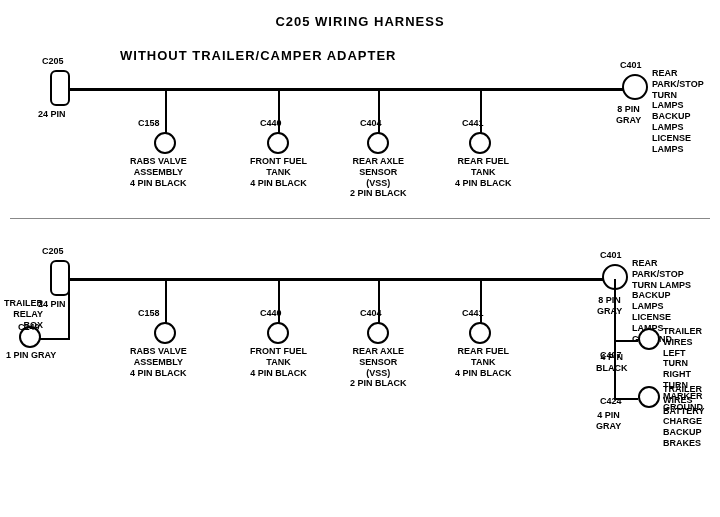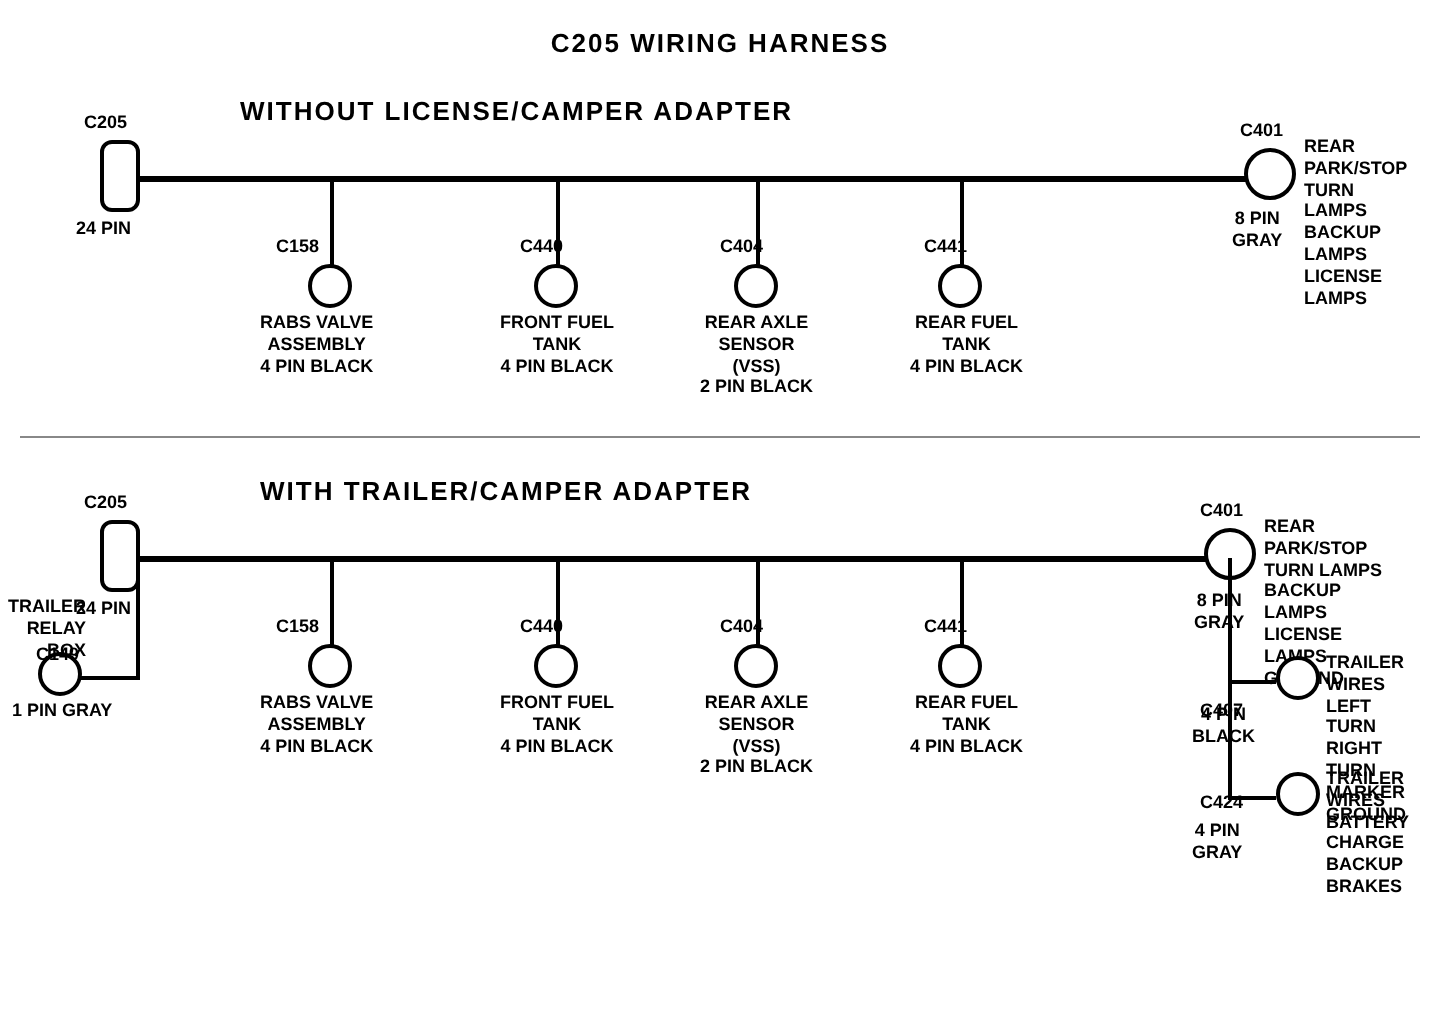--- a/index.html
+++ b/index.html
@@ -76,21 +76,21 @@
       font-weight: bold;
     }
   </style>
 </head>
 <body>
 
 <div class="diagram-container">
 
   <div class="page-title" style="position:absolute;top:6px;left:0;width:720px;">C205 WIRING HARNESS</div>
 
-  <div class="section-label" style="top:48px;left:120px;">WITHOUT  LICENSE/CAMPER  ADAPTER</div>
+  <div class="section-label" style="top:48px;left:120px;">WITHOUT  TRAILER/CAMPER  ADAPTER</div>
 
   <div class="hline" style="top:88px;left:60px;width:580px;"></div>
 
   <div class="connector-rect" style="top:70px;left:50px;width:20px;height:36px;"></div>
 
   <div class="label" style="top:56px;left:42px;">C205</div>
   <div class="label" style="top:109px;left:38px;">24 PIN</div>
 
   <div class="connector" style="top:74px;left:622px;width:26px;height:26px;"></div>
 
@@ -113,21 +113,20 @@
   <div class="label" style="top:118px;left:360px;">C404</div>
   <div class="label" style="top:156px;left:350px;">REAR AXLE<br>SENSOR<br>(VSS)<br>2 PIN BLACK</div>
 
   <div class="thin-vline" style="top:89px;left:480px;height:45px;"></div>
   <div class="connector" style="top:132px;left:469px;width:22px;height:22px;"></div>
   <div class="label" style="top:118px;left:462px;">C441</div>
   <div class="label" style="top:156px;left:455px;">REAR FUEL<br>TANK<br>4 PIN BLACK</div>
 
   <div style="position:absolute;top:218px;left:10px;width:700px;height:1px;background:#888;"></div>
 
-  <div class="section-label" style="top:238px;left:130px;">WITH  TRAILER/CAMPER  ADAPTER</div>
 
   <div class="hline" style="top:278px;left:60px;width:560px;"></div>
 
   <div class="connector-rect" style="top:260px;left:50px;width:20px;height:36px;"></div>
   <div class="label" style="top:246px;left:42px;">C205</div>
   <div class="label" style="top:299px;left:38px;">24 PIN</div>
 
   <div class="thin-vline" style="top:279px;left:68px;height:60px;"></div>
   <div class="thin-hline" style="top:338px;left:40px;width:30px;"></div>
   <div class="connector" style="top:326px;left:19px;width:22px;height:22px;"></div>

